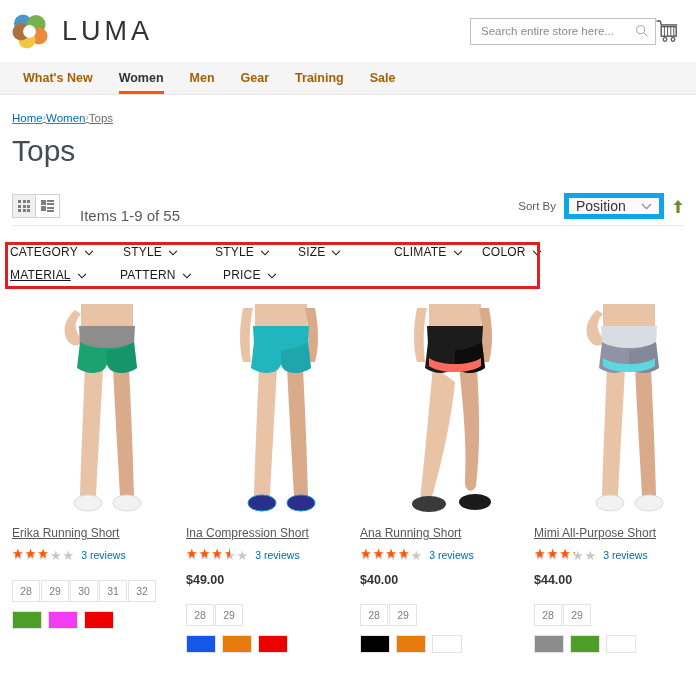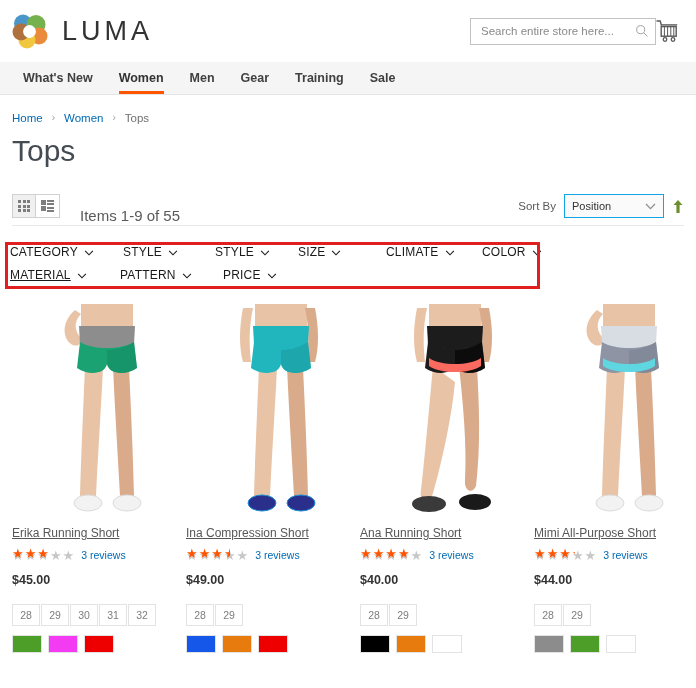--- a/index.html
+++ b/index.html
@@ -63,41 +63,41 @@
     display: flex;
     align-items: stretch;
     padding-left: 10px;
   }
   .nav-item {
     display: flex;
     align-items: center;
     padding: 0 13px;
     font-size: 12.5px;
     font-weight: bold;
-    color: #404040;
+    color: #a16207;
     position: relative;
     cursor: pointer;
     white-space: nowrap;
   }
   .nav-item.active { color: #333; }
   .nav-item.active::after {
     content:"";
     position: absolute;
     left: 13px; right: 13px; bottom: 0;
     height: 3px;
     background: #ff5501;
   }
 
   
   .breadcrumb {
     padding: 17px 0 0 12px;
     font-size: 11.5px;
     color: #6e716e;
     display: flex;
-    gap: 9px;
+    text-decoration: underline;
   }
   .crumb-link { color: #006bb4; text-decoration: none; cursor: pointer; }
   .crumb-sep { color: #a0a3a0; font-size: 10px; }
   .crumb-current { color: #6e716e; }
 
   
   .page-title {
     margin: 10px 0 0 12px;
     font-size: 30px;
     font-weight: 300;
@@ -136,23 +136,23 @@
   }
   .sorter {
     margin-left: auto;
     display: flex;
     align-items: center;
     gap: 8px;
   }
   .sorter-label { font-size: 11.5px; color: #5a5a5a; }
   .sorter-select {
     width: 100px; height: 24px;
-    border: 1px solid #0ea5e9;
+    border: 5px solid #0ea5e9;
     background: #fafafa;
-    font-size: 11px;
+    font-size: 14px;
     color: #333;
     display: flex; align-items: center;
     padding: 8px 7px;
     position: relative;
     cursor: pointer;
   }
   .sorter-select .chev { margin-left: auto; }
   .sort-dir { cursor: pointer; display: flex; align-items:center; }
   .toolbar-rule {
     position: absolute;
@@ -414,21 +414,21 @@
           <span><svg width="10" height="6" viewBox="0 0 11 7">
               <path d="M1 1 L5.5 5.6 L10 1" fill="none" stroke="#1a1a1a" stroke-width="1.3"></path>
             </svg></span>
         </div>
         <div class="filter-item" style="left: 288px;">
           <span>SIZE</span>
           <span><svg width="10" height="6" viewBox="0 0 11 7">
               <path d="M1 1 L5.5 5.6 L10 1" fill="none" stroke="#1a1a1a" stroke-width="1.3"></path>
             </svg></span>
         </div>
-        <div class="filter-item" style="left: 376px; justify-content: flex-end;">
+        <div class="filter-item" style="left: 384px; justify-content: flex-end;">
           <span>CLIMATE</span>
           <span><svg width="10" height="6" viewBox="0 0 11 7">
               <path d="M1 1 L5.5 5.6 L10 1" fill="none" stroke="#1a1a1a" stroke-width="1.3"></path>
             </svg></span>
         </div>
         <div class="filter-item" style="left: 472px;">
           <span>COLOR</span>
           <span><svg width="10" height="6" viewBox="0 0 11 7">
               <path d="M1 1 L5.5 5.6 L10 1" fill="none" stroke="#1a1a1a" stroke-width="1.3"></path>
             </svg></span>
@@ -473,21 +473,20 @@
               <path d="M47 38 C60 46, 88 46, 101 38 L104 64 C92 72, 76 70, 74 60 C72 70, 56 72, 44 64 Z" fill="#1aa273"></path>
               <path d="M74 60 C76 70, 92 72, 104 64 L101 38 C90 45, 80 46, 74 46 Z" fill="#128a60" opacity="0.55"></path>
             </g>
           </svg>
         </div>
         <div class="product-name">Erika Running Short</div>
         <div class="rating-row">
           <span class="stars"><span class="base">★★★★★</span><span class="fill" style="width:60%">★★★★★</span></span>
           <span class="reviews-link">3 reviews</span>
         </div>
-        <div class="price">$45.00</div>
         <div class="swatch-sizes">
           <div class="size-box">28</div>
           <div class="size-box">29</div>
           <div class="size-box">30</div>
           <div class="size-box">31</div>
           <div class="size-box">32</div>
         </div>
         <div class="swatch-colors">
           <div class="color-box" style="background: rgb(76, 158, 40);"></div>
           <div class="color-box" style="background: rgb(244, 59, 244);"></div>

